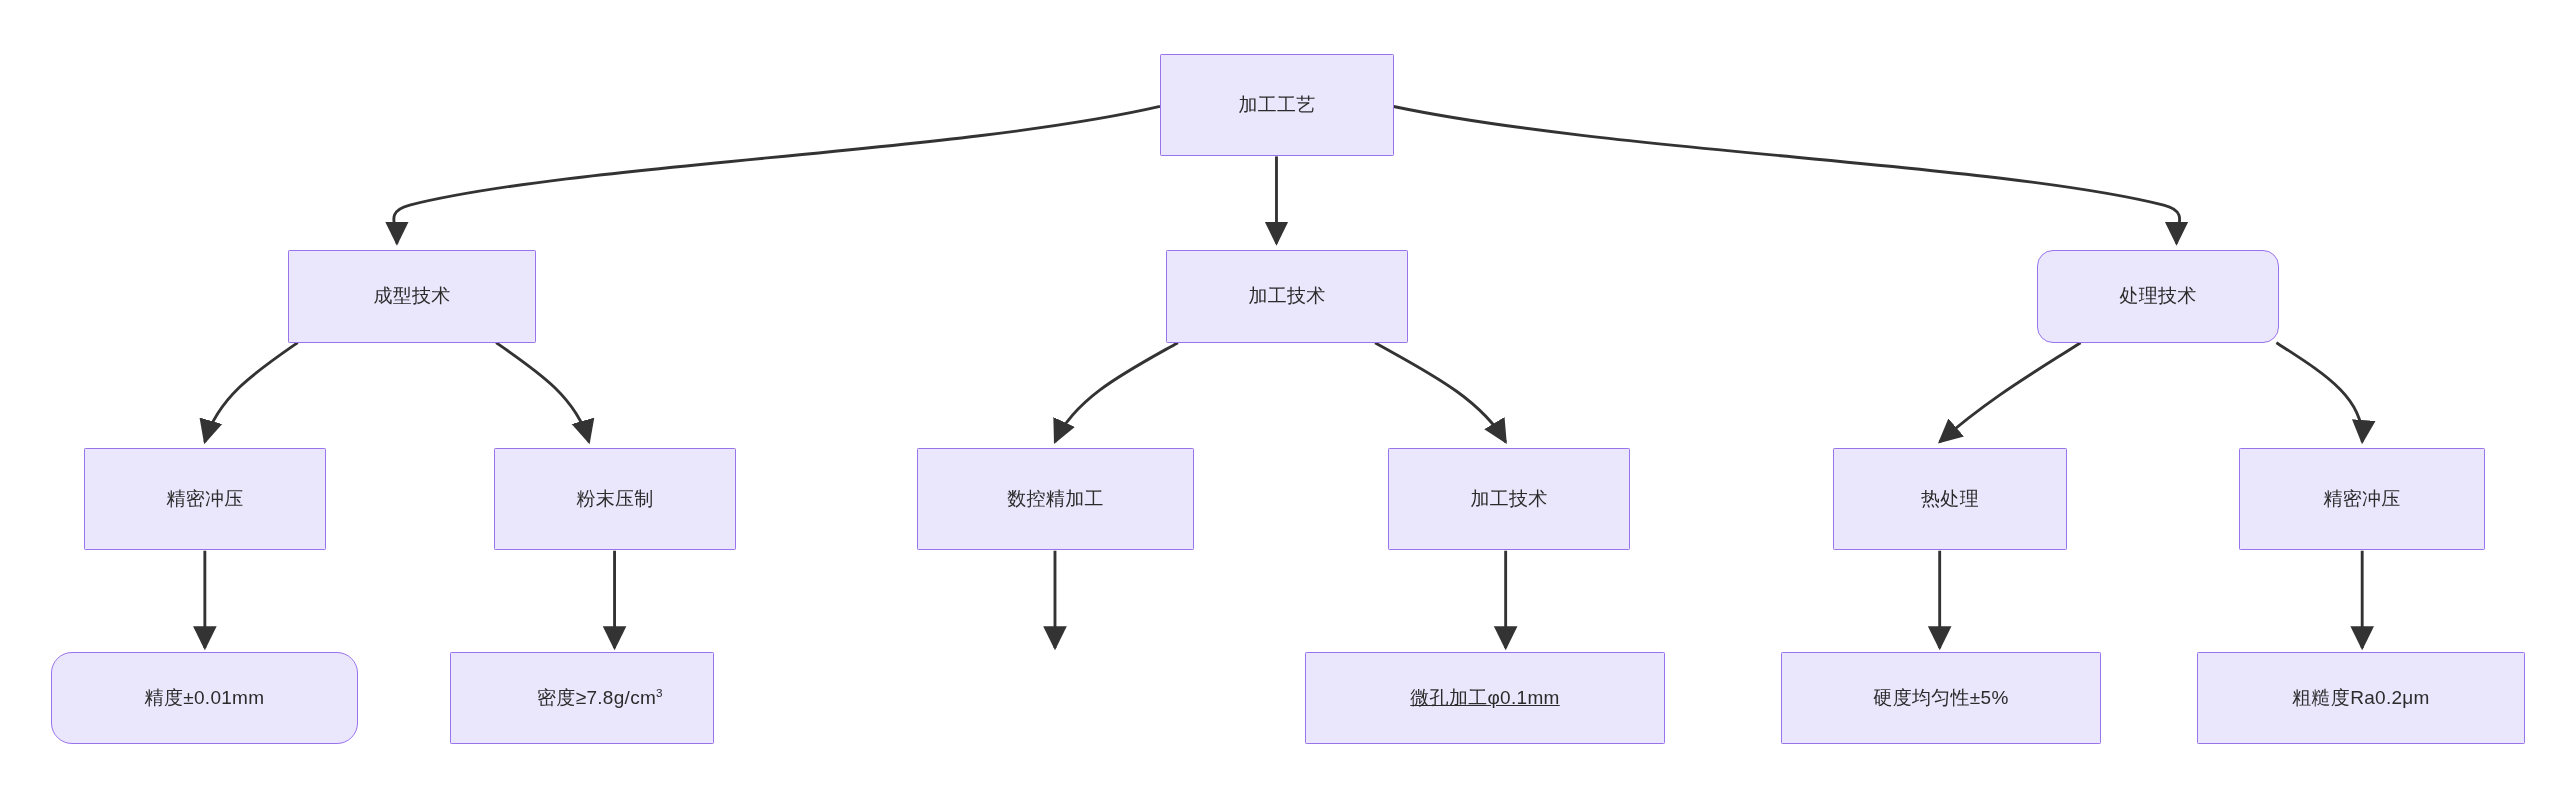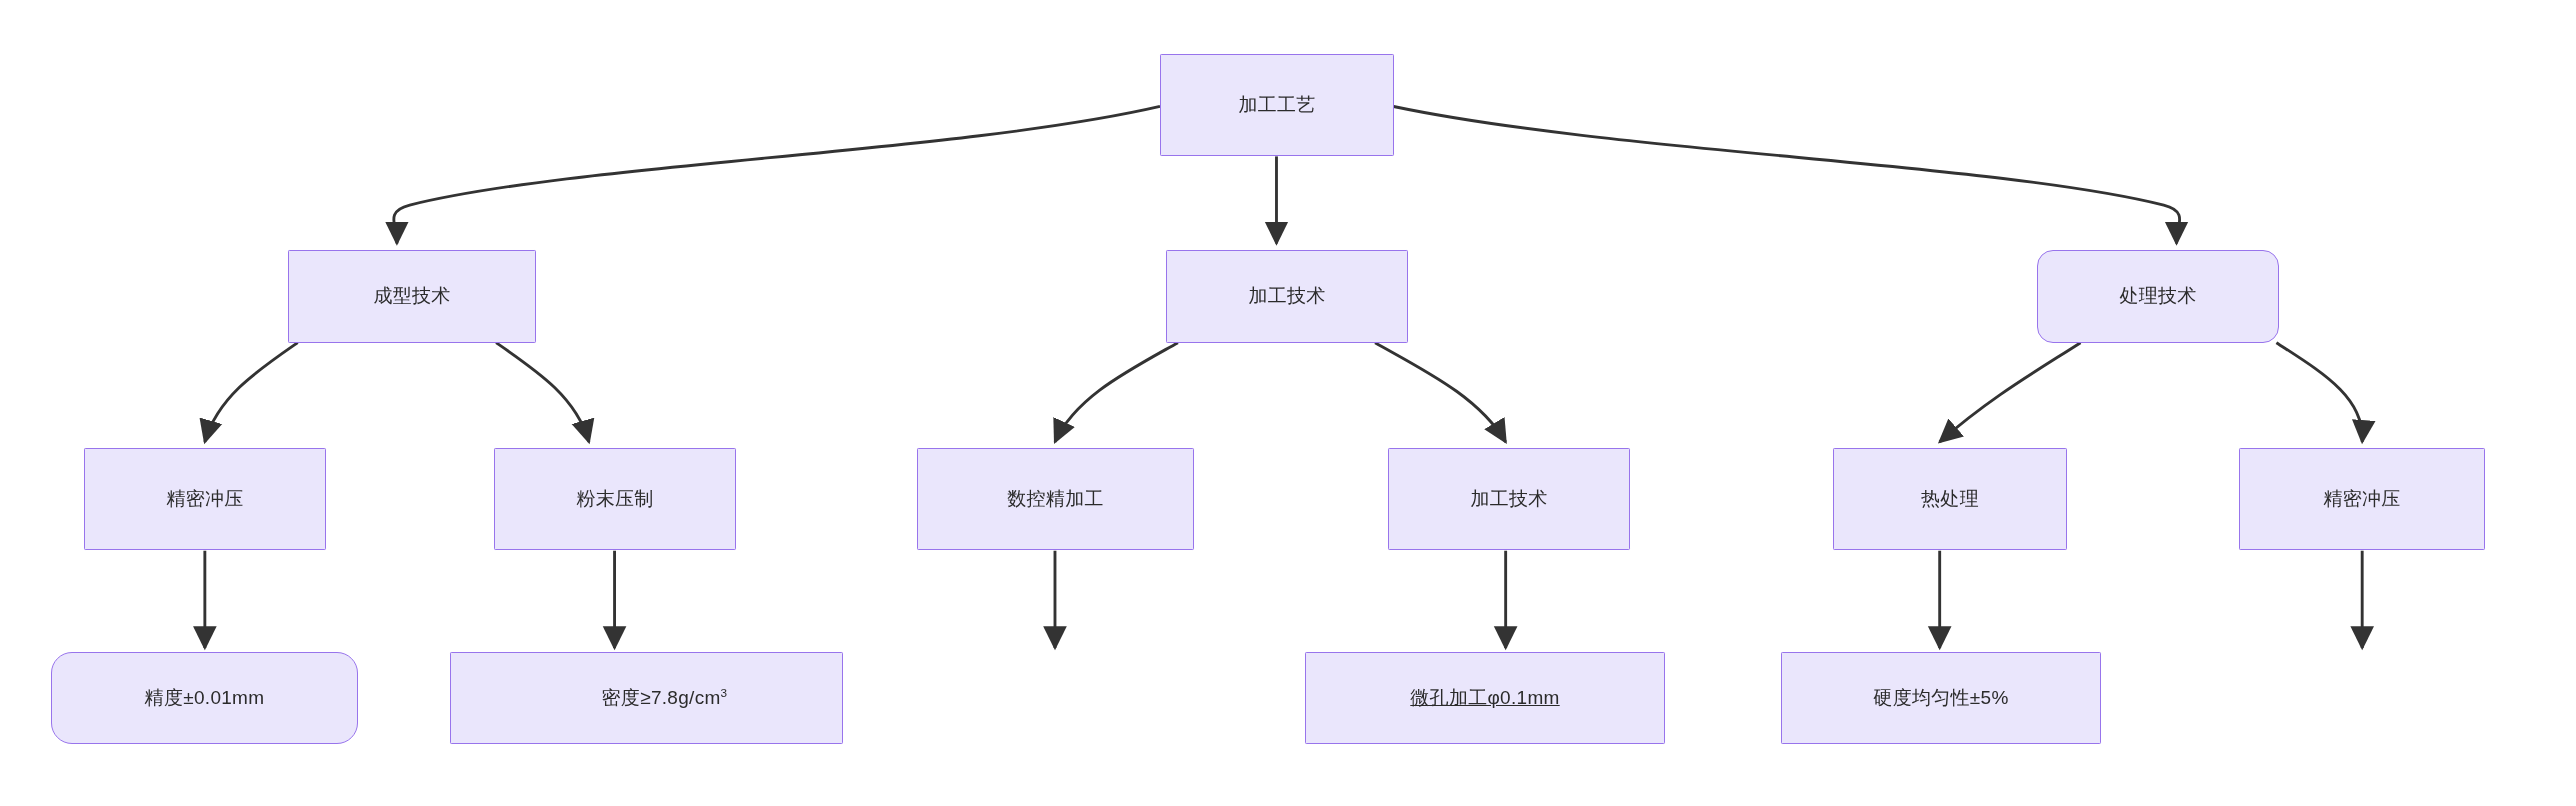--- a/index.html
+++ b/index.html
@@ -119,24 +119,27 @@
   <div class="node" style="left:1833px; top:448px; width:234px; height:102px;">
     <span class="node-label">热处理</span>
   </div>
   <div class="node" style="left:2239px; top:448px; width:246px; height:102px;">
     <span class="node-label">精密冲压</span>
   </div>
 
   <div class="node" style="left:51px; top:652px; width:307px; height:92px;border-radius:21px;">
     <span class="node-label">精度±0.01mm</span>
   </div>
-  <div class="node" style="left:450px; top:652px; width:393px; height:92px;padding-left:36px;">
+  <div class="node" style="left:450px; top:652px; width:264px; height:92px;padding-left:36px;">
     <span class="node-label"><span>密度≥7.8g/cm</span><sup>3</sup></span>
   </div>
   <div class="node" style="left:1305px; top:652px; width:360px; height:92px;text-decoration:underline;">
     <span class="node-label">微孔加工φ0.1mm</span>
   </div>
   <div class="node" style="left:1781px; top:652px; width:320px; height:92px;">
     <span class="node-label">硬度均匀性±5%</span>
   </div>
+  <div class="node" style="left:2197px; top:652px; width:328px; height:92px;">
+    <span class="node-label">粗糙度Ra0.2μm</span>
+  </div>
 
 </div>
 
 
 </body></html>

